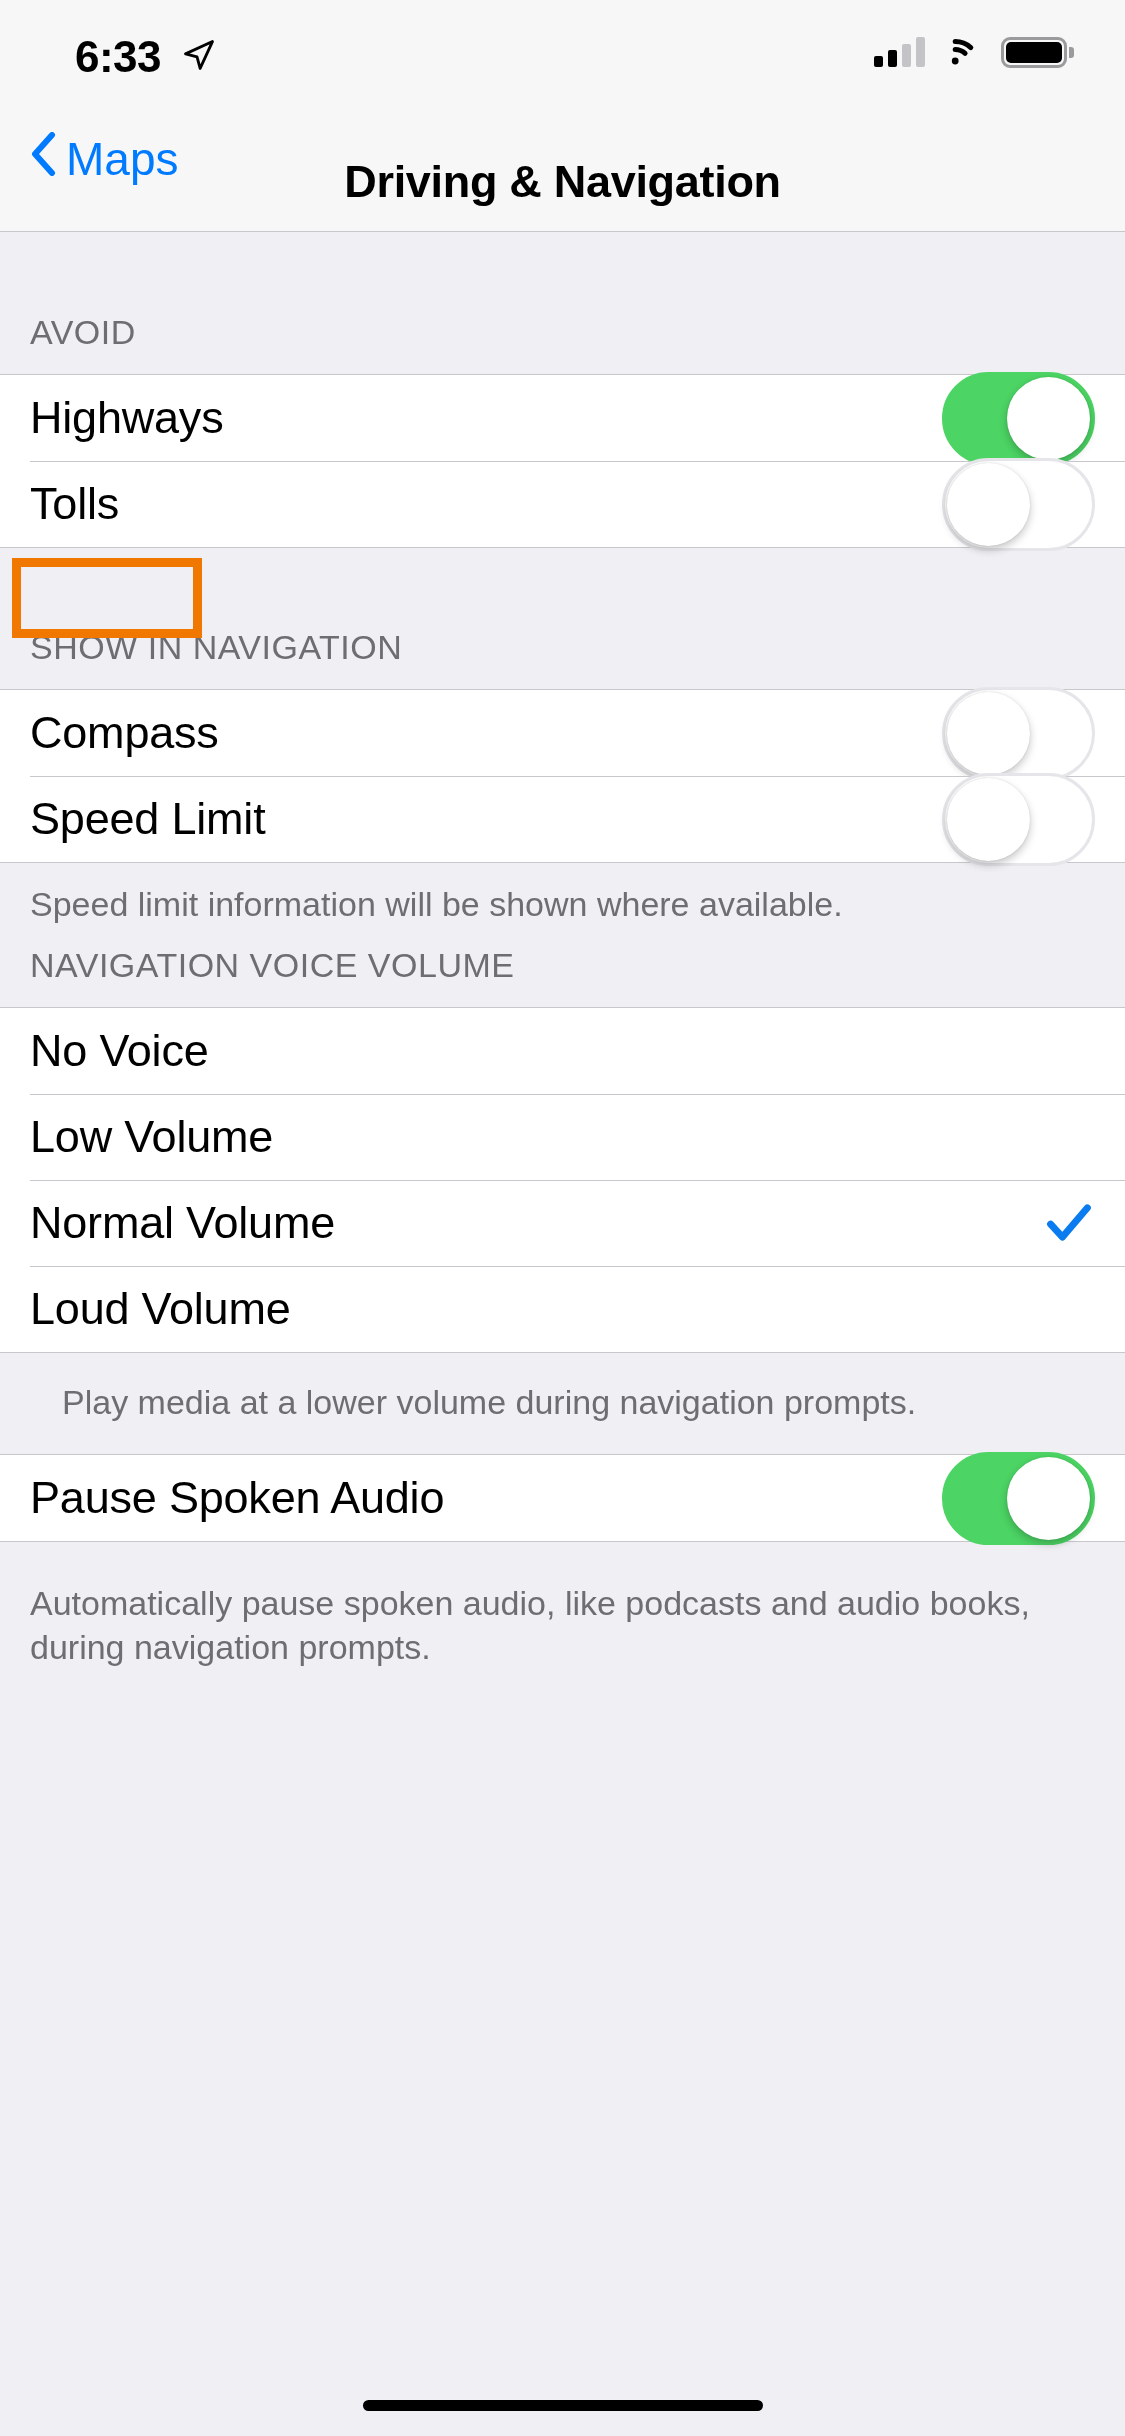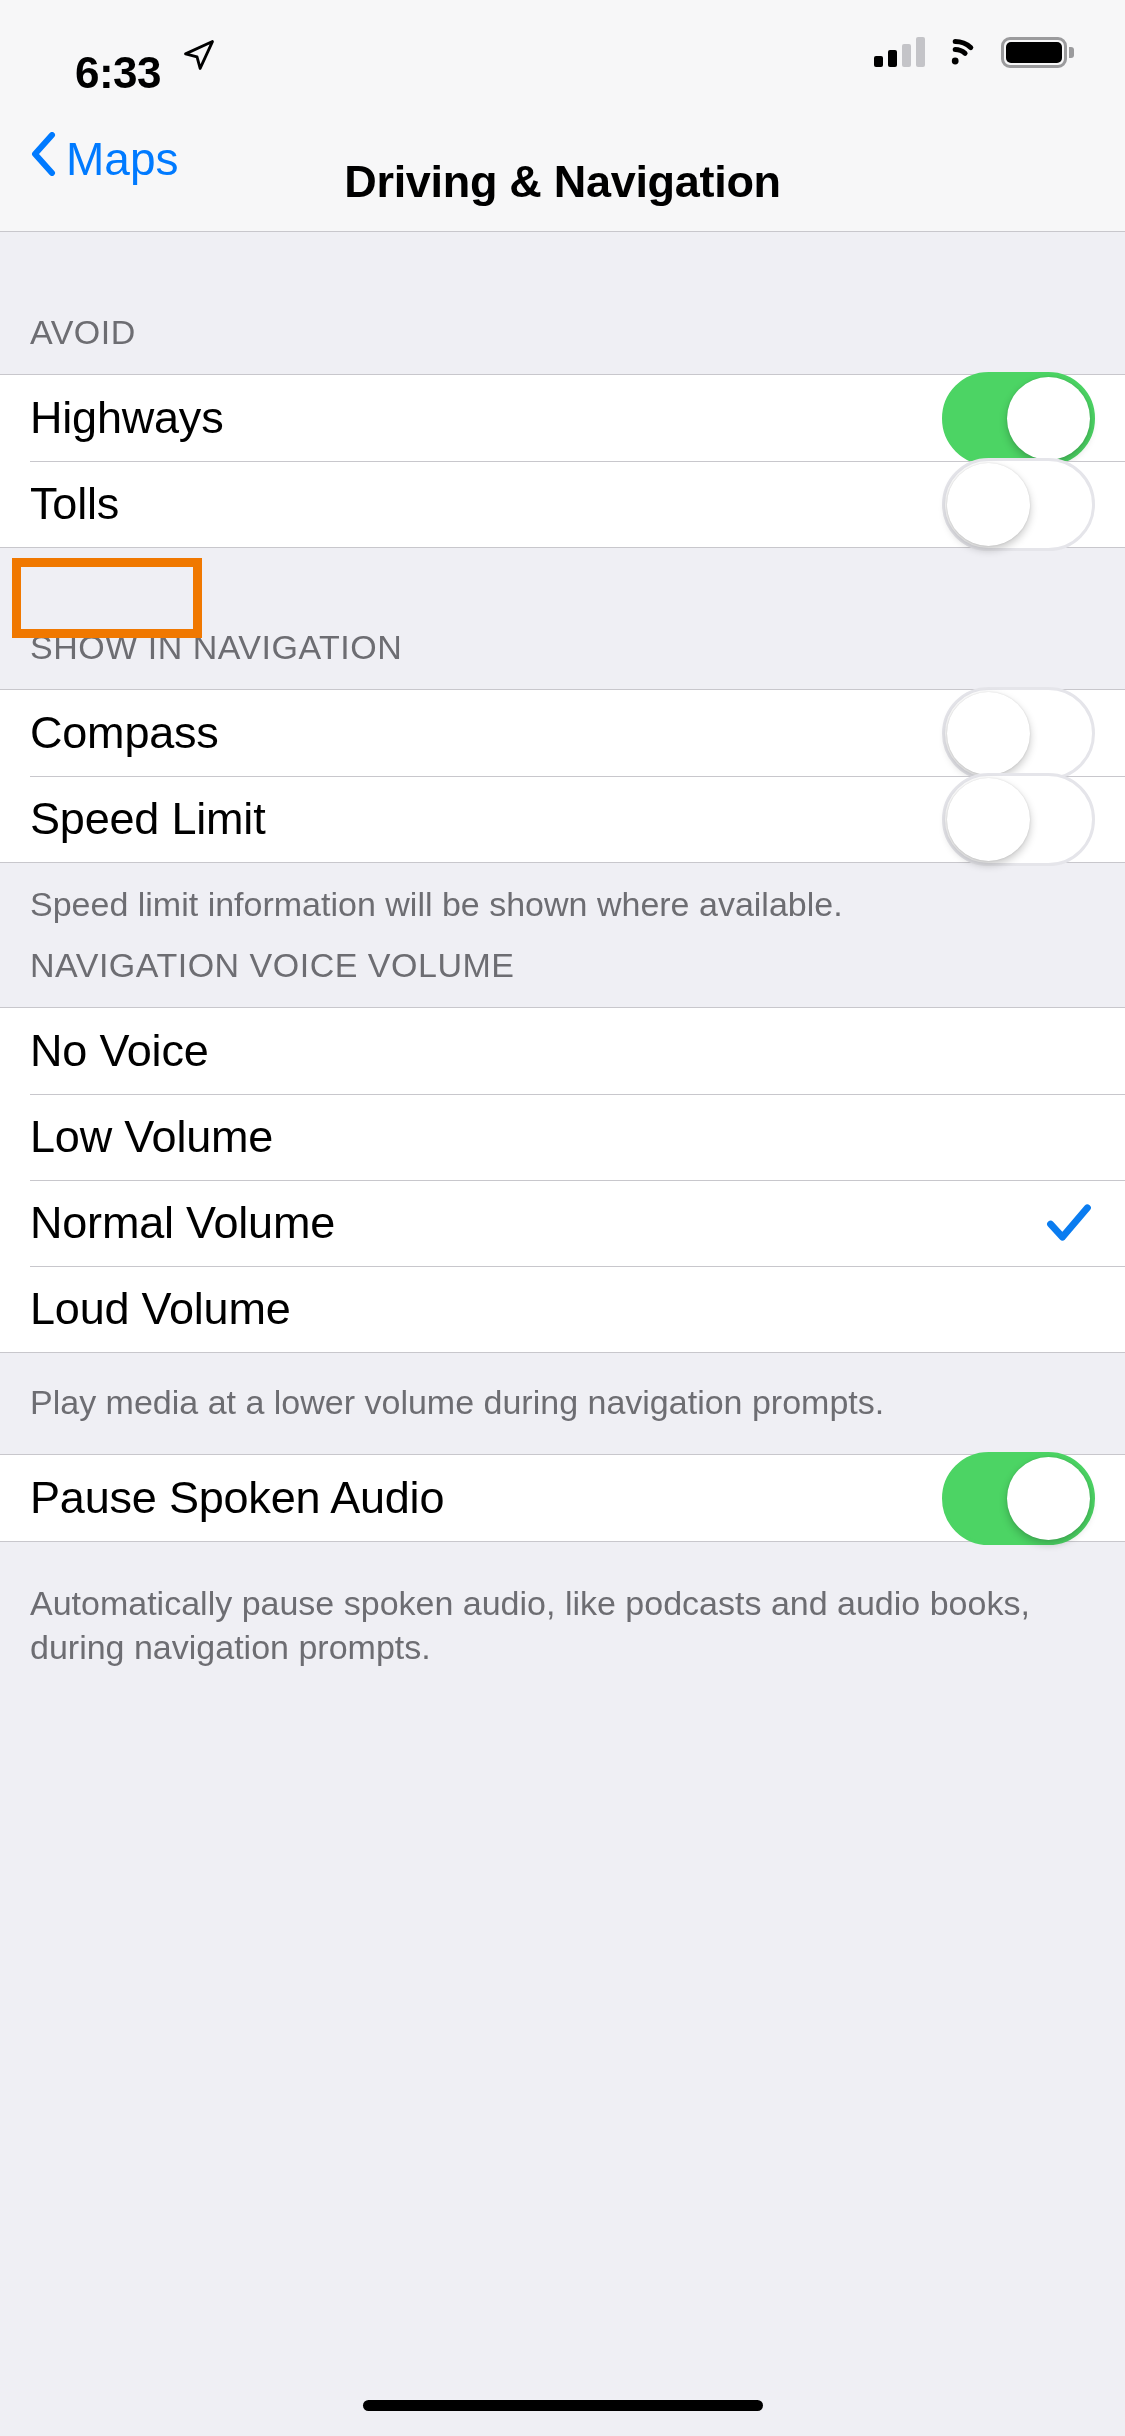--- a/index.html
+++ b/index.html
@@ -11,21 +11,21 @@
     overflow:hidden;
   }
   .screen { position:relative; width:1125px; height:2436px; background:#EFEFF4; }
 
   
   .statusbar {
     position:absolute; top:0; left:0; width:1125px; height:132px;
     background:#F7F7F8;
   }
   .sb-time {
-    position:absolute; left:75px; top:48px;
+    position:absolute; left:75px; top:32px;
     font-size:44px; font-weight:600; color:#000; letter-spacing:-0.5px;
   }
   .sb-loc { position:absolute; left:182px; top:38px; width:34px; height:34px; }
   .sb-right { position:absolute; right:58px; top:36px; display:flex; align-items:center; gap:16px; }
   .cell { display:flex; align-items:flex-end; gap:5px; height:30px; }
   .cell i { width:9px; border-radius:2px; background:#000; display:block; }
   .cell i.b1 { height:11px; }
   .cell i.b2 { height:17px; }
   .cell i.b3 { height:23px; background:#C4C4C8; }
   .cell i.b4 { height:30px; background:#C4C4C8; }
@@ -207,21 +207,21 @@
       <div class="row">
         <span class="row-label">Normal Volume</span>
         <svg class="check" viewBox="0 0 24 24">
           <path d="M3.5 12.5l5.5 6L20.5 5" fill="none" stroke="#0A7CF0" stroke-width="3.2" stroke-linecap="round" stroke-linejoin="round"></path>
         </svg>
       </div>
       <div class="row">
         <span class="row-label">Loud Volume</span>
       </div>
     </div>
-    <div class="note" style="padding-top:28px; padding-bottom:30px;">Play media at a lower volume during navigation prompts.</div>
+    <div class="note" style="padding-top:28px; padding-bottom:30px;margin-left:32px;">Play media at a lower volume during navigation prompts.</div>
 
     <div class="group">
       <div class="row">
         <span class="row-label">Pause Spoken Audio</span>
         <span class="toggle on"></span>
       </div>
     </div>
     <div class="note" style="padding-top:26px;margin-top:14px;">Automatically pause spoken audio, like podcasts and audio books, during navigation prompts.</div>
 
   </div>

